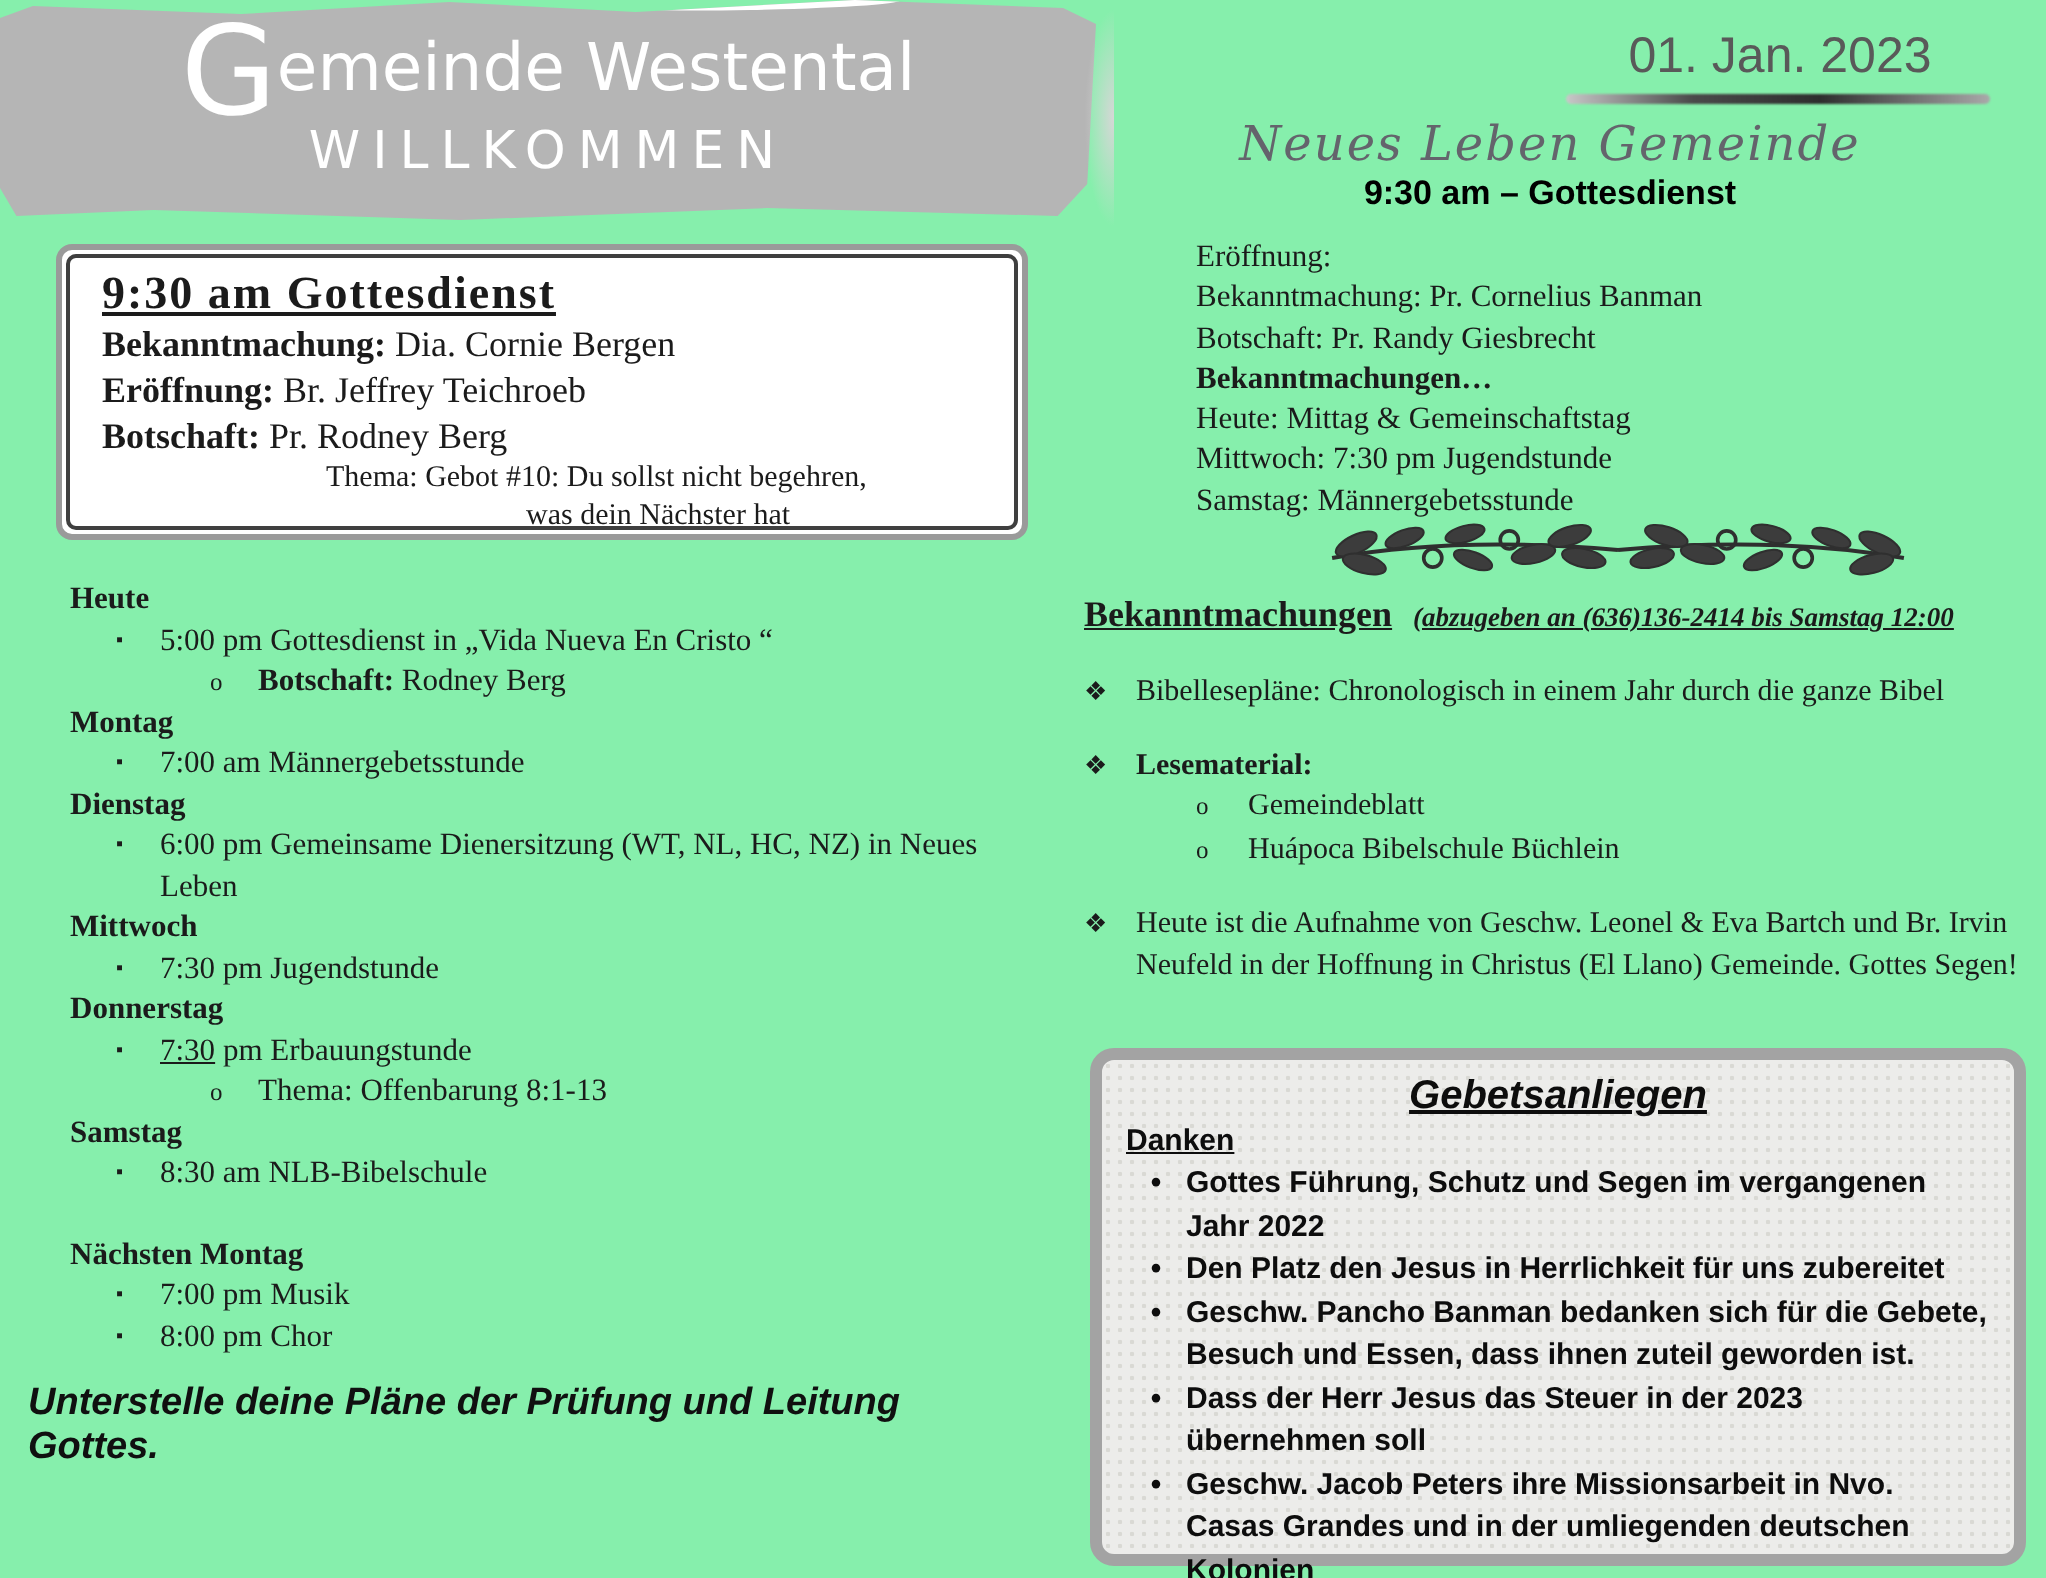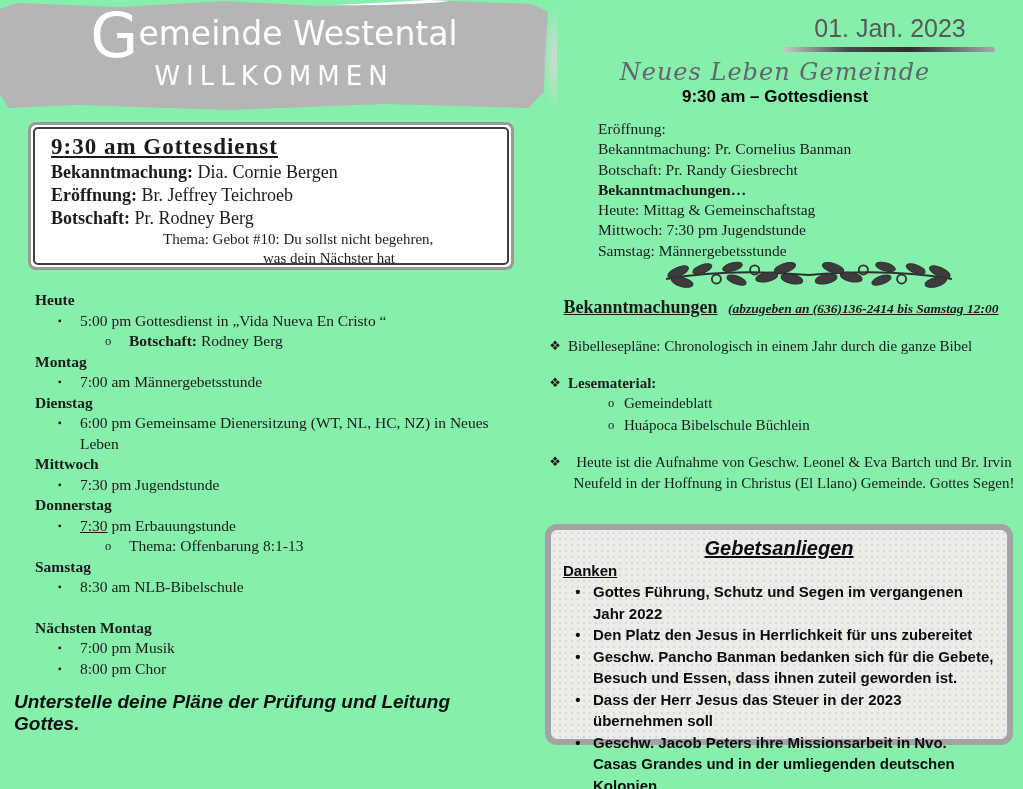--- a/index.html
+++ b/index.html
@@ -51,31 +51,31 @@
 
   .nl-head{position:absolute;left:565px;top:58px;width:420px;text-align:center;}
   .nl-church{font-family:"DejaVu Serif",serif;font-style:italic;font-size:24px;color:var(--script_gray,#64646c);letter-spacing:1px;line-height:28px;}
   .nl-time{font-family:"Liberation Sans",sans-serif;font-weight:700;font-size:17px;color:#000;margin-top:1px;}
 
   .nl-lines{position:absolute;left:598px;top:119px;width:400px;font-size:15.5px;line-height:20.3px;}
   .nl-line.bold{font-weight:700;}
 
   .divider{position:absolute;left:658px;top:257px;width:302px;height:36px;}
 
-  .ann{position:absolute;left:542px;top:296px;width:478px;text-align:center;}
+  .ann{position:absolute;left:542px;top:296px;width:478px;}
   .ann-head{font-size:18px;line-height:22px;}
   .ann-head .main{font-weight:700;text-decoration:underline;}
   .ann-head .note{font-style:italic;font-weight:700;font-size:13.5px;text-decoration:underline;margin-left:6px;}
   .ann-item{display:flex;margin-top:16px;font-size:15px;line-height:20.5px;}
   .ann-item .blt{flex:0 0 26px;font-size:13px;}
   .ann-item b{font-weight:700;}
   .ann-sub{display:flex;padding-left:56px;font-size:15px;line-height:21.5px;}
   .ann-sub .blt{flex:0 0 26px;font-size:12.5px;}
 
-  .prayer{position:absolute;left:545px;top:524px;width:468px;height:221px;box-sizing:border-box;
+  .prayer{position:absolute;left:545px;top:524px;width:468px;height:259px;box-sizing:border-box;
           border:6px solid var(--prayer_border,#a3a3a3);border-radius:12px;
           background-color:var(--prayer_bg,#ececea);
           background-image:radial-gradient(var(--prayer_speckle,#d9d9d4) 1px, transparent 1.3px);
           background-size:6px 6px;padding:5px 12px;font-family:"Liberation Sans",sans-serif;color:#0d0d0d;}
   .prayer-title{text-align:center;font-weight:700;font-style:italic;font-size:20px;text-decoration:underline;line-height:26px;}
   .prayer-sec-head{font-weight:700;font-size:15px;text-decoration:underline;margin-top:0;line-height:20px;}
   .prayer-item{display:flex;font-weight:700;font-size:15px;line-height:21.5px;}
   .prayer-item .blt{flex:0 0 30px;text-align:center;}
   .prayer-item .txt{flex:1;}
 </style>

